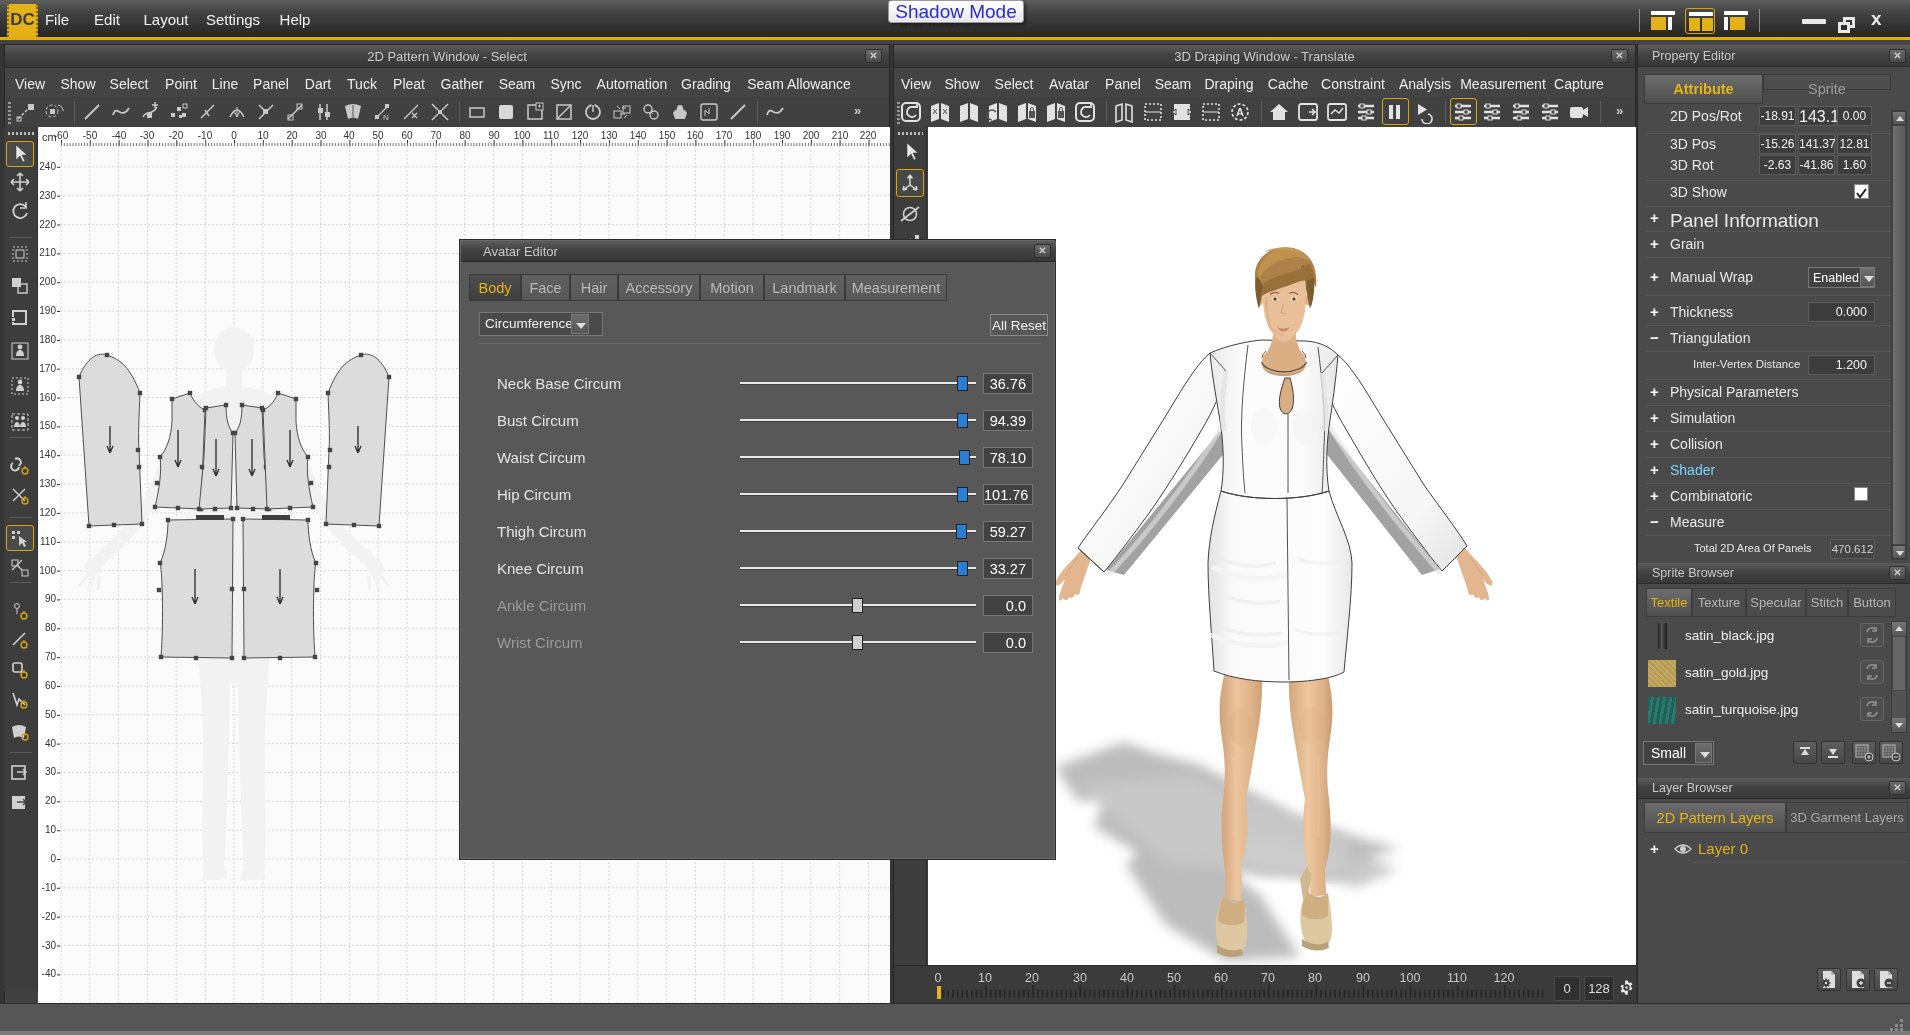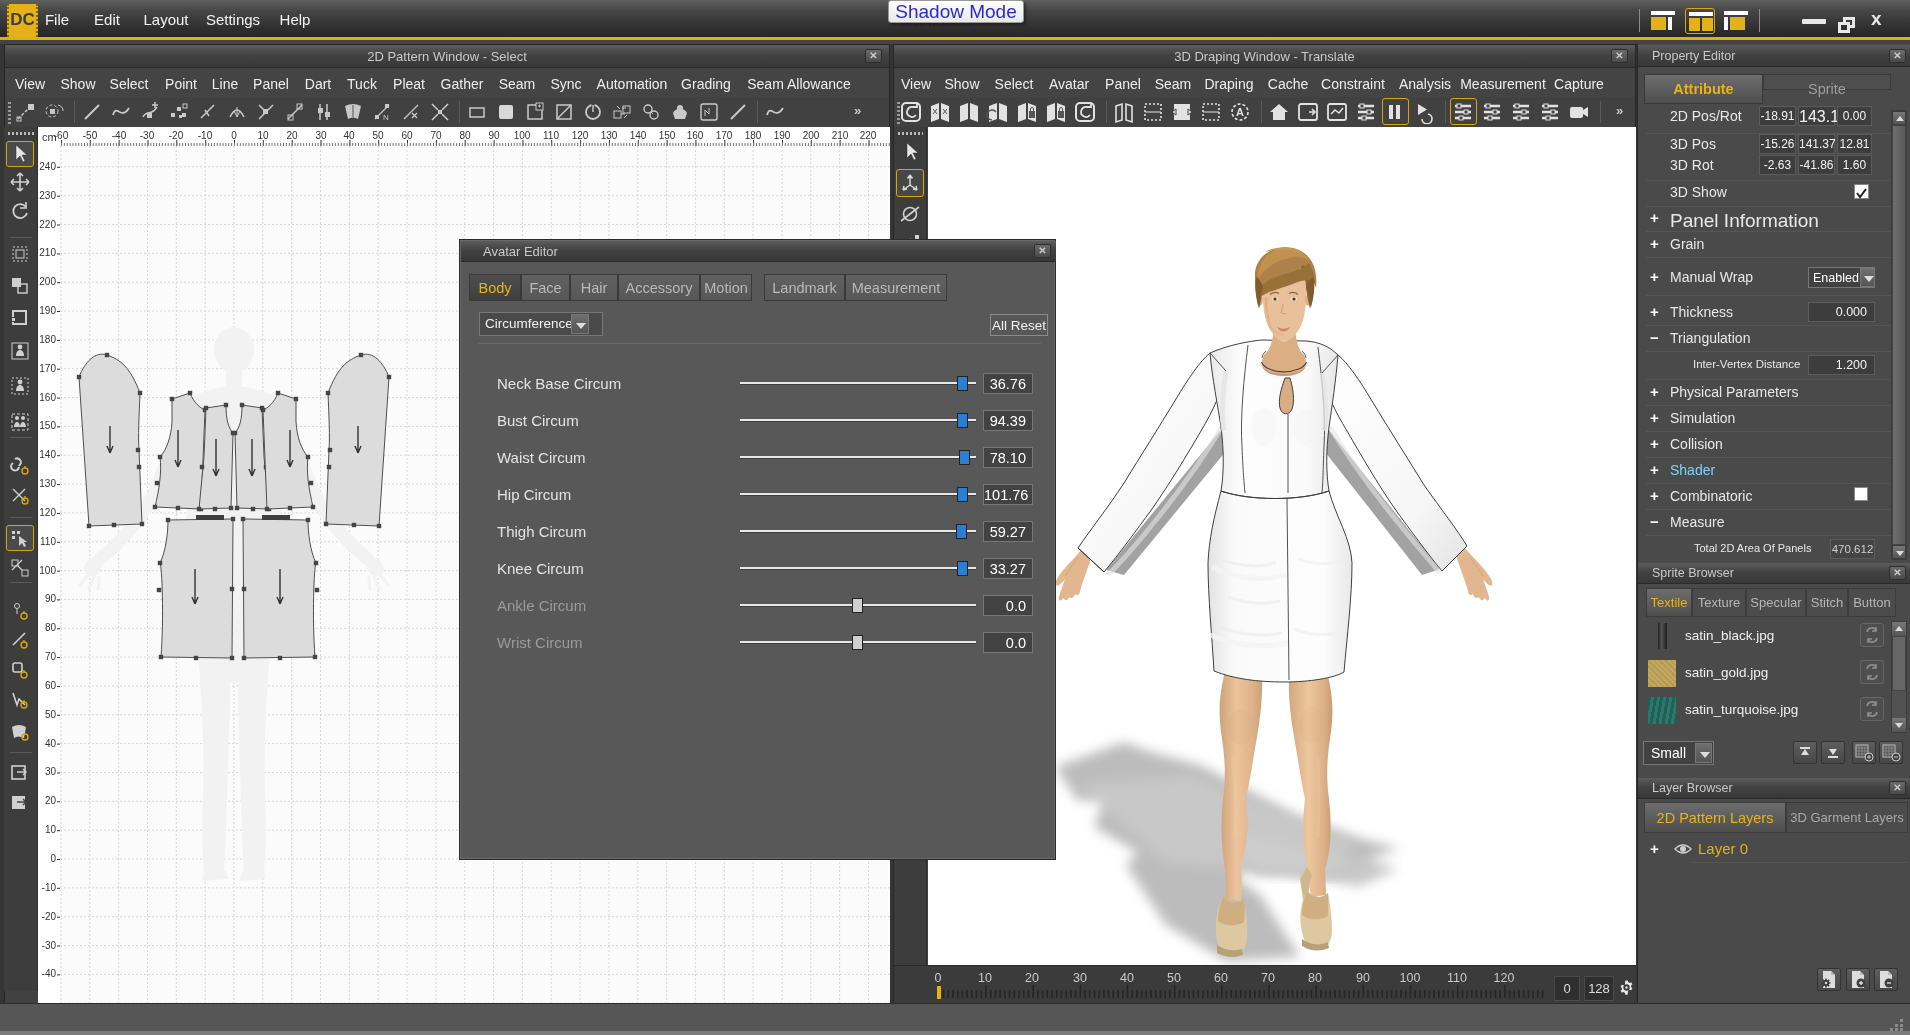--- a/index.html
+++ b/index.html
@@ -1453,21 +1453,21 @@
 <div class="abs" style="left:459px;top:239px;width:597px;height:621px;background:#585858;border:1px solid #2a2a2a;box-shadow:0 0 0 1px #6a6a6a inset;">
 <div class="abs titlebar" style="left:1px;top:1px;width:595px;height:21px;">
       <div style="position:absolute;left:22px;top:3px;">Avatar Editor</div>
       <div class="xbtn" style="right:5px;top:3px;">✕</div>
     </div>
 <div class="abs" style="left:0;top:22px;width:597px;height:38px;">
 <div class="abs" style="left:9px;top:12px;width:52px;height:27px;background:linear-gradient(#4e4e4e,#3f3f3f);border:1px solid #3a3a3a;color:#e8b411;font-size:14.5px;text-align:center;line-height:26px;">Body</div>
 <div class="abs" style="left:61px;top:12px;width:49px;height:27px;background:linear-gradient(#616161,#575757);border:1px solid #3a3a3a;color:#b9b9b9;font-size:14.5px;text-align:center;line-height:26px;">Face</div>
 <div class="abs" style="left:110px;top:12px;width:48px;height:27px;background:linear-gradient(#616161,#575757);border:1px solid #3a3a3a;color:#b9b9b9;font-size:14.5px;text-align:center;line-height:26px;">Hair</div>
 <div class="abs" style="left:158px;top:12px;width:82px;height:27px;background:linear-gradient(#616161,#575757);border:1px solid #3a3a3a;color:#b9b9b9;font-size:14.5px;text-align:center;line-height:26px;">Accessory</div>
-<div class="abs" style="left:240px;top:12px;width:52px;height:27px;background:linear-gradient(#616161,#575757);border:1px solid #3a3a3a;color:#b9b9b9;font-size:14.5px;text-align:center;line-height:26px;">Motion</div>
+<div class="abs" style="left:240px;top:12px;width:64px;height:27px;background:linear-gradient(#616161,#575757);border:1px solid #3a3a3a;color:#b9b9b9;font-size:14.5px;text-align:center;line-height:26px;">Motion</div>
 <div class="abs" style="left:304px;top:12px;width:81px;height:27px;background:linear-gradient(#616161,#575757);border:1px solid #3a3a3a;color:#b9b9b9;font-size:14.5px;text-align:center;line-height:26px;">Landmark</div>
 <div class="abs" style="left:385px;top:12px;width:102px;height:27px;background:linear-gradient(#616161,#575757);border:1px solid #3a3a3a;color:#b9b9b9;font-size:14.5px;text-align:center;line-height:26px;">Measurement</div>
 </div>
 <div class="abs" style="left:19px;top:72px;width:124px;height:24px;background:#4a4a4a;border:1px solid #777;color:#f0f0f0;font-size:13.5px;line-height:22px;padding-left:5px;">Circumference</div>
 <div class="abs" style="left:111px;top:74px;width:18px;height:20px;background:linear-gradient(#6e6e6e,#555);border:1px solid #777;">
       <div style="position:absolute;left:4px;top:8px;width:0;height:0;border-left:5px solid transparent;border-right:5px solid transparent;border-top:6px solid #ddd;"></div>
     </div>
 <div class="abs" style="left:530px;top:74px;width:58px;height:22px;background:#585858;border:1px solid #8a8a8a;color:#f0f0f0;font-size:13.5px;text-align:center;line-height:21px;">All Reset</div>
 <div class="abs" style="left:18px;top:103px;width:563px;height:1px;background:#494949;border-bottom:1px solid #686868;"></div>
 <div class="abs" style="left:37px;top:135px;color:#e4e4e4;font-size:15px;">Neck Base Circum</div>

